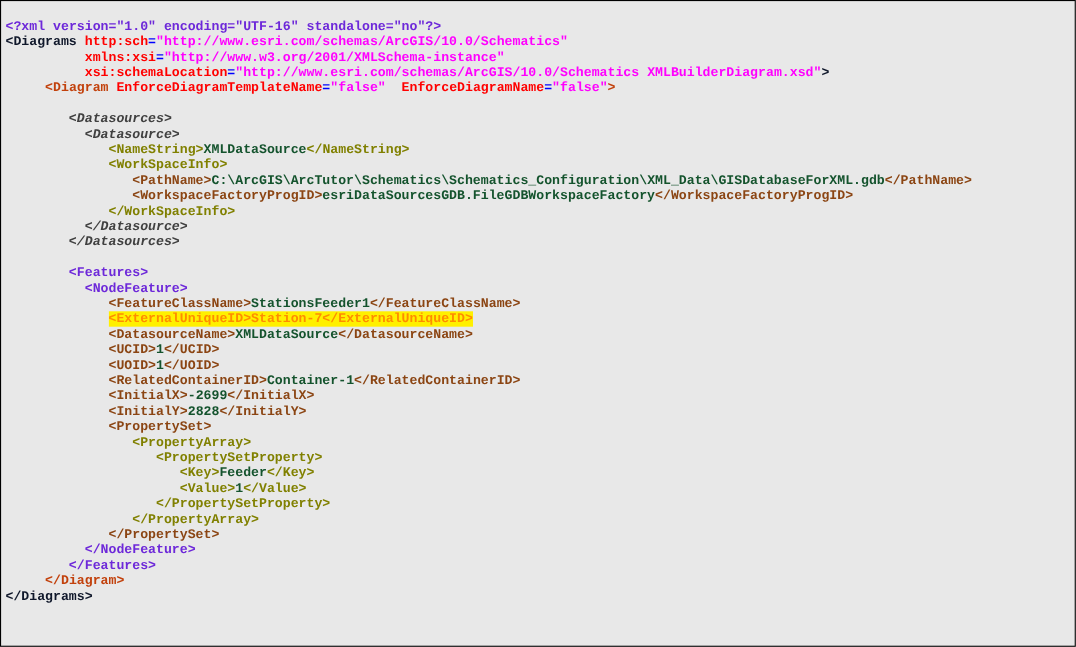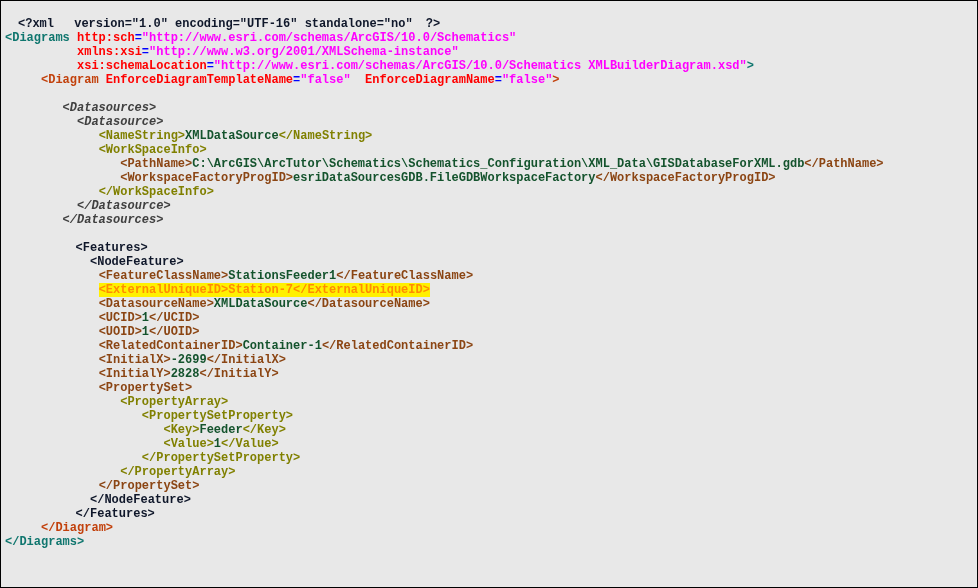--- a/index.html
+++ b/index.html
@@ -13,26 +13,26 @@
     height: 588px;
     border: 1px solid #000;
     box-sizing: border-box;
     overflow: hidden;
     font-weight: bold;
   }
   .code {
     padding: 2px 4px;
     white-space: pre;
   }
-  .t-blue   { color: #0f172a; margin-left: 13px; } 
+  .t-blue   { color: #6d28d9; } 
   .t-green  { color: #c2410c; } 
   .t-lime   { color: #404040; font-style: italic; }
   .t-olive  { color: #808000; }
   .t-brown  { color: #8b4513; } 
-  .t-pink   { color: #0f766e; } 
+  .t-pink   { color: #0f172a; } 
   .t-black  { color: #14532d; }
   .t-orange { color: #ff8c00; margin-top: 32px; } 
   .hl       { background: #fff000; } 
   .a-name   { color: #ff0000; }
   .a-val    { color: #ff00ff; }
   .eq       { color: #0000ff; }
 </style>
 </head>
 <body>
 

